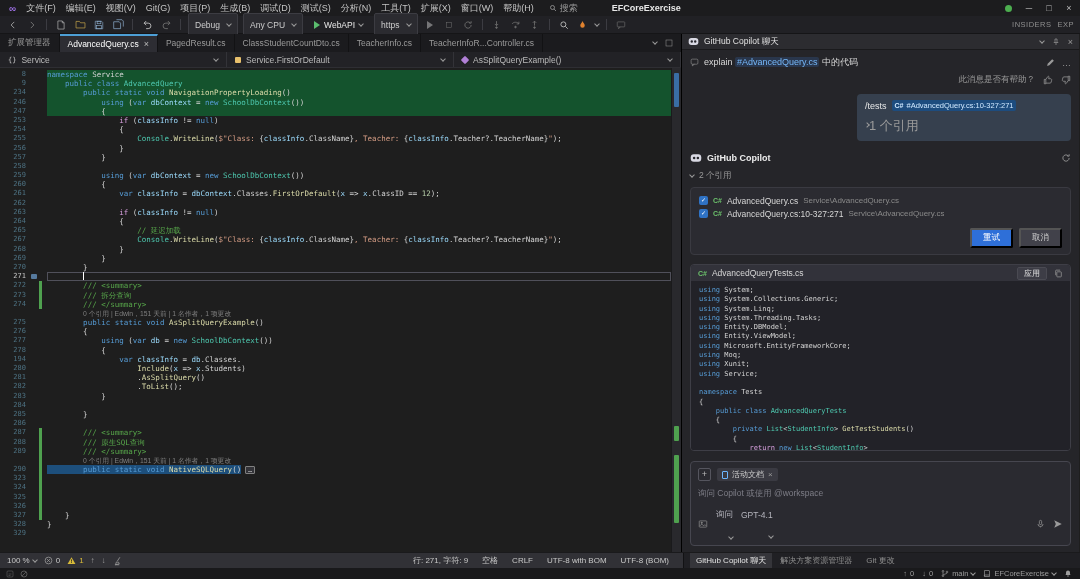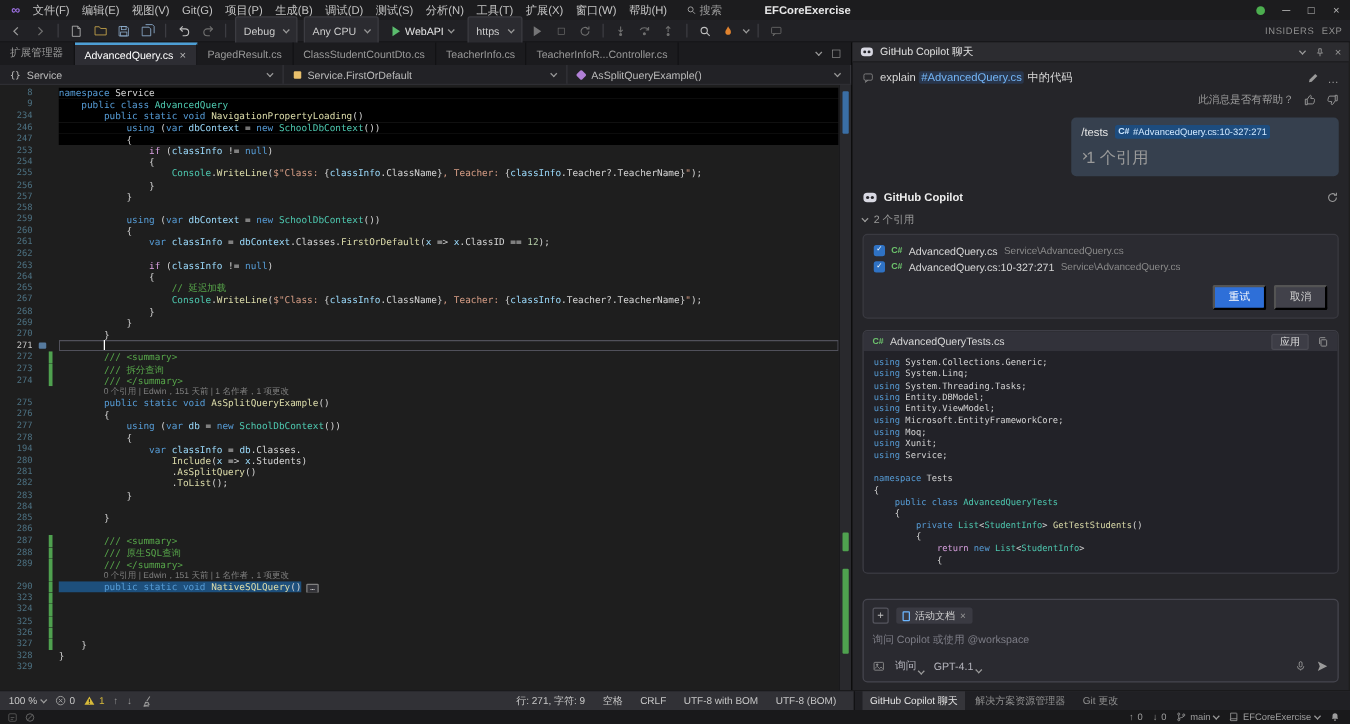--- a/index.html
+++ b/index.html
@@ -56,21 +56,21 @@
   .editor{flex:1;position:relative;background:#1e1e1e;overflow:hidden;}
   .code-rows{position:absolute;left:0;top:2px;right:10px;font-family:"DejaVu Sans Mono","Liberation Mono",monospace;font-size:7.5px;}
   .crow{display:flex;height:9.2px;line-height:9.2px;overflow:hidden;align-items:stretch;}
   .ln{width:30px;text-align:right;padding-right:4px;color:#4d7283;font-size:7px;flex:0 0 30px;}
   .ln.lncur{color:#c6c6c6;}
   .lmark{width:9px;flex:0 0 9px;position:relative;}
   .lmark.on::after{content:"";position:absolute;left:1px;top:2px;width:6px;height:5px;background:#567a9e;border-radius:1px;}
   .gbar{width:3px;flex:0 0 3px;margin-right:5px;}
   .gbar.on{background:#4fa14f;}
   .ctext{flex:1;white-space:pre;color:#d4d4d4;min-width:0;}
-  .ctext.selfull{background:#000000;}
+  .ctext.selfull{background:#14532d;}
   .cur .ctext{box-shadow:inset 0 0 0 1px #50505a;}
   .seltext{background:#1d4f7c;}
   .codelens{font-family:"Liberation Sans","DejaVu Sans",sans-serif;font-size:6.8px;color:#7f7f7f;padding-left:36px;}
   .caret{display:inline-block;width:1px;height:8px;background:#ffffff;vertical-align:-1px;}
   .foldbox{display:inline-block;border:1px solid #808080;background:#333338;color:#d0d0d0;font-size:6px;line-height:6px;padding:0 2px;margin-left:4px;border-radius:1px;}
   .tk-k{color:#569cd6;} .tk-c{color:#d8a0df;} .tk-t{color:#4ec9b0;} .tk-m{color:#dcdcaa;}
   .tk-v{color:#9cdcfe;} .tk-w{color:#d4d4d4;} .tk-p{color:#d4d4d4;} .tk-s{color:#d69d85;}
   .tk-nm{color:#b5cea8;} .tk-cm{color:#57a64a;}
   .vscroll{position:absolute;right:0;top:0;bottom:0;width:10px;background:#29292d;border-left:1px solid #1a1a1c;}
   .smark{position:absolute;left:2px;right:2px;border-radius:1px;}
@@ -106,21 +106,21 @@
   .ccbody{background:#222228;padding:5px 8px;}
   .ccrow{height:9.3px;line-height:9.3px;font-family:"DejaVu Sans Mono","Liberation Mono",monospace;font-size:7px;white-space:pre;overflow:hidden;}
   .inputcard{margin:4px 8px 6px;border:1px solid #46464f;border-radius:4px;background:#2a2a30;padding:6px 7px;flex:0 0 auto;}
   .chiprow{display:flex;align-items:center;gap:6px;}
   .plusbtn{width:13px;height:13px;border:1px solid #55555e;border-radius:2px;color:#bbbbbb;font-size:9px;line-height:11px;text-align:center;}
   .ctxchip{display:flex;align-items:center;gap:4px;background:#3a3a42;border-radius:2px;padding:0 5px;height:13px;font-size:8px;color:#d0d0d0;}
   .docico{width:6px;height:8px;border:1px solid #6cb6ff;border-radius:1px;}
   .phtext{color:#7d7d86;font-size:8.5px;margin-top:7px;}
   .inctrl{display:flex;align-items:center;gap:8px;margin-top:9px;color:#b5b5bd;font-size:8.5px;}
   .inctrl .right{margin-left:auto;display:flex;align-items:center;gap:8px;}
-  .dd2{display:flex;align-items:flex-end;gap:2px;white-space:nowrap;}
+  .dd2{display:flex;align-items:flex-end;gap:16px;white-space:nowrap;flex-direction:column;}
 
   
   .statusA{height:16px;background:#313136;display:flex;align-items:center;font-size:8px;color:#c8c8c8;flex:0 0 16px;border-top:1px solid #1a1a1c;}
   .sa-left{display:flex;align-items:center;gap:7px;padding:0 7px;}
   .sa-mid{margin-left:auto;display:flex;align-items:center;gap:14px;padding-right:14px;}
   .docktabs{width:397px;height:16px;background:#202024;display:flex;align-items:center;gap:2px;padding:0 6px;border-left:1px solid #121214;flex:0 0 397px;}
   .dtab{padding:0 6px;font-size:8px;color:#8f8f8f;line-height:16px;white-space:nowrap;}
   .dtab.active{color:#e4e4e4;background:#35353a;}
   .statusB{height:11px;background:#19191b;display:flex;align-items:center;font-size:7.5px;color:#9d9d9d;padding:0 6px;flex:0 0 11px;}
   .sb-right{margin-left:auto;display:flex;align-items:center;gap:8px;padding-right:2px;}
@@ -783,20 +783,21 @@
               <button class="applybtn">应用</button>
               <span>
                   <svg width="9" height="9" viewBox="0 0 16 16" fill="none" stroke="#9a9a9a" stroke-width="1.3">
                     <rect x="5" y="5" width="8" height="9" rx="1"></rect>
                     <path d="M3 11V3a1 1 0 0 1 1-1h7"></path>
                   </svg>
                 </span>
             </span>
           </div>
           <div class="ccbody">
+              <div class="ccrow"><span class="tk-k">using</span><span class="tk-w"> System</span><span class="tk-p">;</span></div>
               <div class="ccrow"><span class="tk-k">using</span><span class="tk-w"> System.Collections.Generic</span><span class="tk-p">;</span></div>
               <div class="ccrow"><span class="tk-k">using</span><span class="tk-w"> System.Linq</span><span class="tk-p">;</span></div>
               <div class="ccrow"><span class="tk-k">using</span><span class="tk-w"> System.Threading.Tasks</span><span class="tk-p">;</span></div>
               <div class="ccrow"><span class="tk-k">using</span><span class="tk-w"> Entity.DBModel</span><span class="tk-p">;</span></div>
               <div class="ccrow"><span class="tk-k">using</span><span class="tk-w"> Entity.ViewModel</span><span class="tk-p">;</span></div>
               <div class="ccrow"><span class="tk-k">using</span><span class="tk-w"> Microsoft.EntityFrameworkCore</span><span class="tk-p">;</span></div>
               <div class="ccrow"><span class="tk-k">using</span><span class="tk-w"> Moq</span><span class="tk-p">;</span></div>
               <div class="ccrow"><span class="tk-k">using</span><span class="tk-w"> Xunit</span><span class="tk-p">;</span></div>
               <div class="ccrow"><span class="tk-k">using</span><span class="tk-w"> Service</span><span class="tk-p">;</span></div>
               <div class="ccrow">&nbsp;</div>

